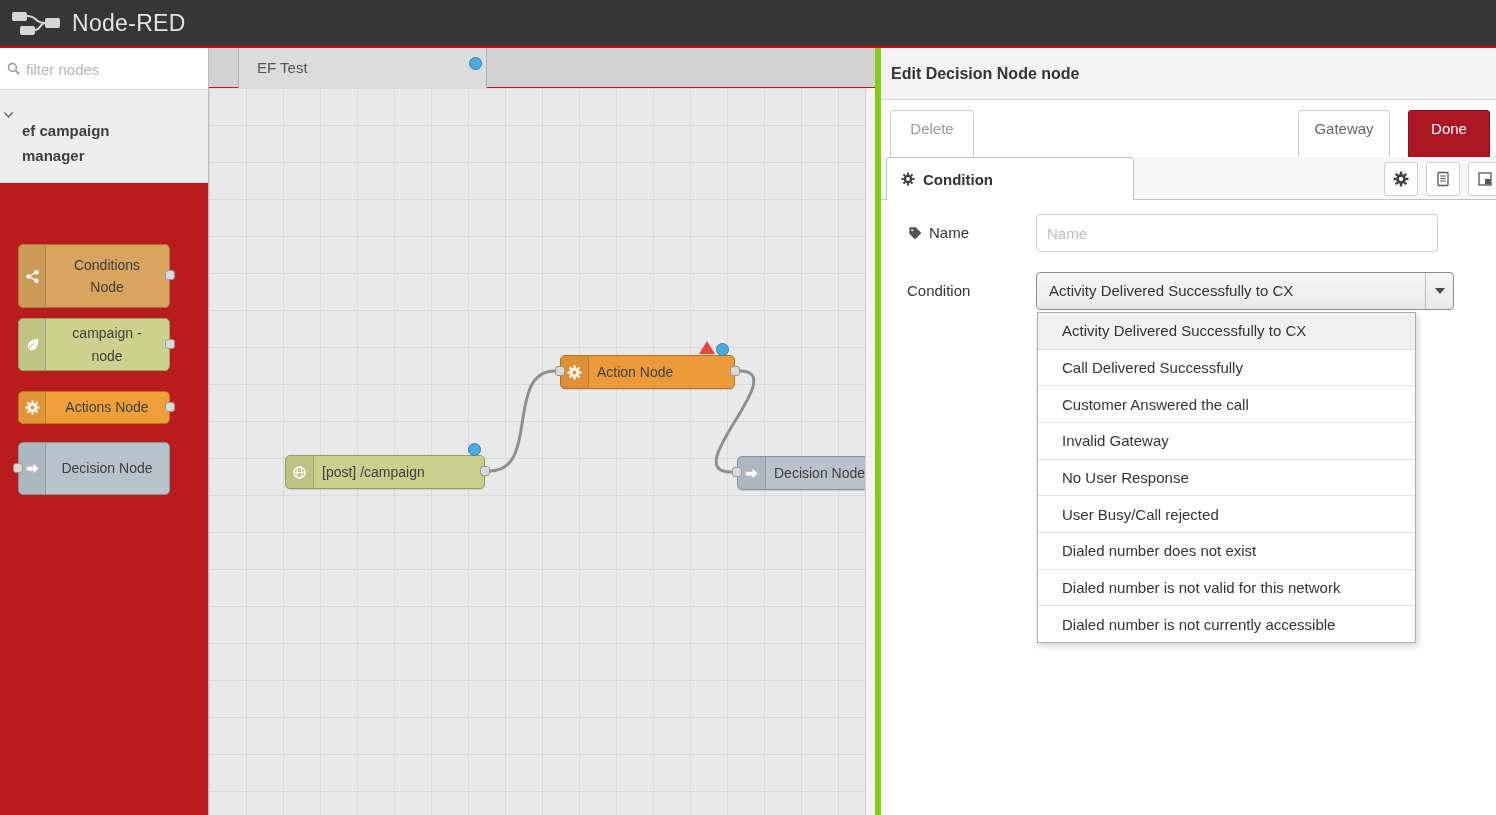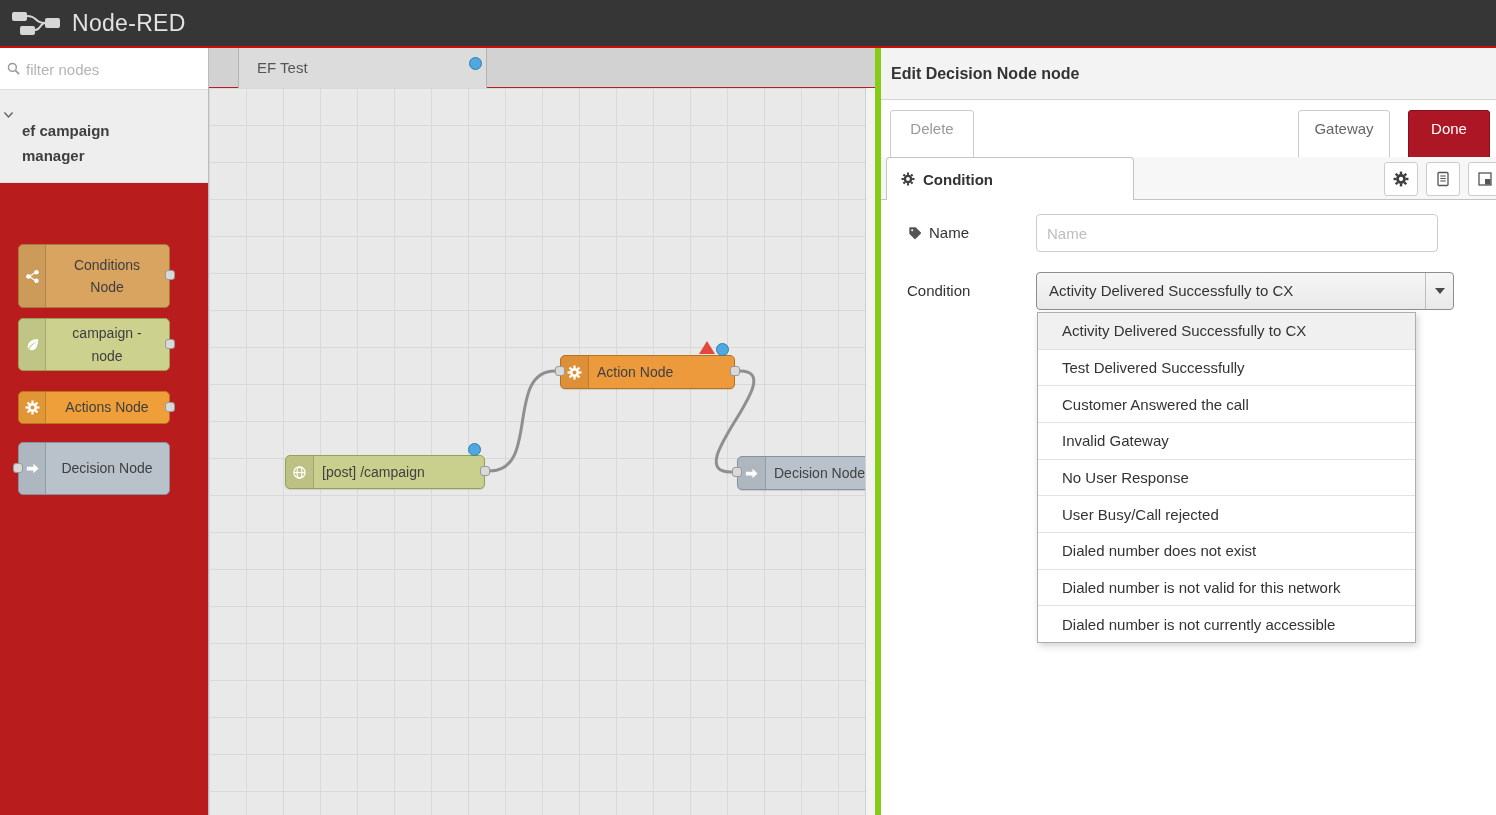--- a/index.html
+++ b/index.html
@@ -369,21 +369,21 @@
 
       <div class="select-box">
         <div class="select-value">Activity Delivered Successfully to CX</div>
         <div class="select-btn">
           <div class="caret"></div>
         </div>
       </div>
 
       <div class="dropdown">
         <div class="opt selected">Activity Delivered Successfully to CX</div>
-        <div class="opt">Test Delivered Successfully</div>
+        <div class="opt">Call Delivered Successfully</div>
         <div class="opt">Customer Answered the call</div>
         <div class="opt">Invalid Gateway</div>
         <div class="opt">No User Response</div>
         <div class="opt">User Busy/Call rejected</div>
         <div class="opt">Dialed number does not exist</div>
         <div class="opt">Dialed number is not valid for this network</div>
         <div class="opt">Dialed number is not currently accessible</div>
       </div>
     </div>
   </div>

